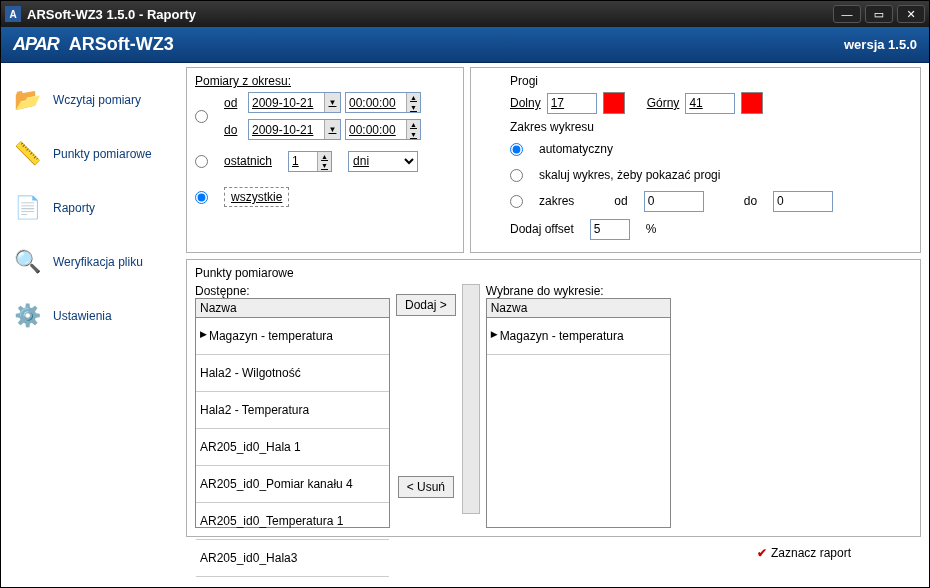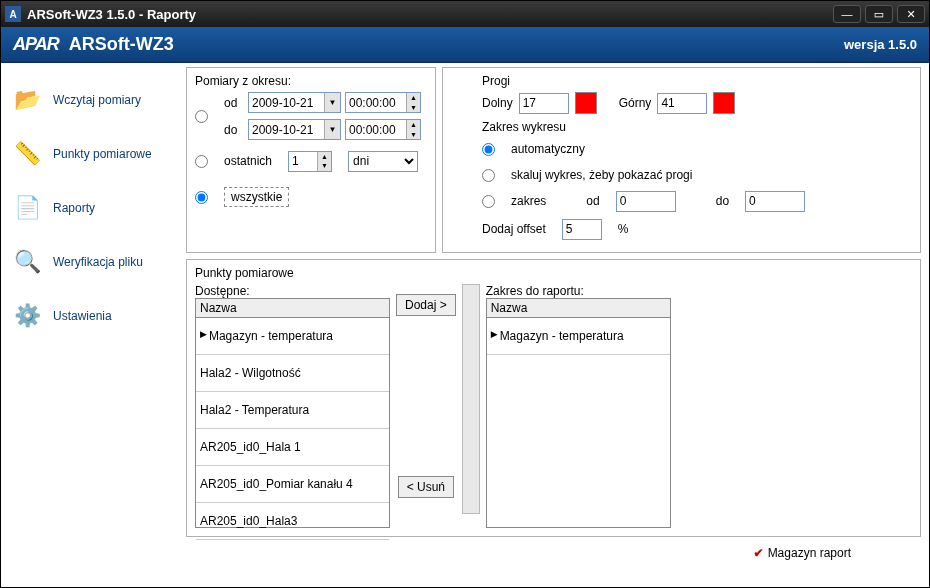--- a/index.html
+++ b/index.html
@@ -15,21 +15,21 @@
 .header .app { font-weight: bold; font-size: 18px; }
 .header .ver { margin-left: auto; font-weight: bold; font-size: 13px; }
 .body { flex: 1; display: flex; }
 .sidebar { width: 185px; background: #fff; padding: 10px 4px; }
 .nav-item { display: flex; align-items: center; gap: 10px; padding: 12px 8px; color: #0d3d78; font-size: 13px; cursor: pointer; }
 .nav-icon { width: 30px; height: 30px; display:flex;align-items:center;justify-content:center;font-size:22px;}
 .main { flex: 1; padding: 4px 8px 8px 0; }
 .row { display: flex; gap: 6px; }
 .group { border: 1px solid #b0b0b0; padding: 6px 8px 8px 8px; position: relative; }
 .group-title { font-size: 12px; color: #000; margin-bottom: 4px; }
-.period { width: 250px; }
+.period { width: 278px; text-decoration: underline; }
 .thresh { flex: 1; padding-left: 39px; }
 .radio-row { display: flex; align-items: center; gap: 16px; margin: 4px 0; min-height: 22px;}
 input[type=text]{ border:1px solid #7a9ac0; height:21px; padding:0 3px; background:#fff;}
 select{ border:1px solid #7a9ac0; height:21px; background:#fff;}
 .spin { display:inline-flex; border:1px solid #7a9ac0; height:21px; }
 .spin input{border:none;height:19px;width:60px;}
 .spin .arrs{width:14px;display:flex;flex-direction:column;}
 .spin .arrs div{flex:1;background:#e4e4e4;border-left:1px solid #aaa;font-size:7px;display:flex;align-items:center;justify-content:center;cursor:pointer;}
 .date-sel{display:inline-flex;border:1px solid #7a9ac0;height:21px;background:#fff;}
 .date-sel input{border:none;width:75px;height:19px;}
@@ -151,21 +151,21 @@
           </div>
 
           <div class="radio-row" style="margin-top:14px;">
             <input type="radio" name="per" checked="" style="">
             <span class="dashed">wszystkie</span>
           </div>
         </div>
 
         <div class="group thresh">
           <div class="group-title">Progi</div>
-          <div style="display:flex;align-items:center;gap:6px;">
+          <div style="display:flex;align-items:center;gap:6px;text-decoration:underline;">
             <label>Dolny</label>
             <input type="text" style="width: 50px;" value="17">
             <span class="color-sw"></span>
             <span style="width:10px"></span>
             <label>Górny</label>
             <input type="text" style="width: 50px;" value="41">
             <span class="color-sw"></span>
           </div>
 
           <div class="sub-legend">Zakres wykresu</div>
@@ -202,38 +202,39 @@
             <div>Dostępne:</div>
             <div class="plist">
               <div class="hdr">Nazwa</div>
               <div class="item sel">
                   <span>Magazyn - temperatura</span>
                 </div>
               <div class="item">Hala2 - Wilgotność</div>
               <div class="item">Hala2 - Temperatura</div>
               <div class="item">AR205_id0_Hala 1</div>
               <div class="item">AR205_id0_Pomiar kanału 4</div>
+              <div class="item">AR205_id0_Temperatura 1</div>
               <div class="item">AR205_id0_Hala3</div>
             </div>
           </div>
           <div class="midbtns">
             <button class="std">Dodaj &gt;</button>
             <button class="std">&lt; Usuń</button>
           </div>
           <div class="scroll-ph"></div>
           <div style="flex:0 0 auto;">
-            <div>Zakres do raportu:</div>
+            <div>Wybrane do wykresie:</div>
             <div class="plist" style="width:185px">
               <div class="hdr">Nazwa</div>
               <div class="item sel">
                   <span>Magazyn - temperatura</span>
                 </div>
             </div>
           </div>
         </div>
       </div>
 
       <div class="foot-action">
-        <span class="chk">✔</span><span>Magazyn raport</span>
+        <span class="chk">✔</span><span>Zaznacz raport</span>
       </div>
     </div>
   </div>
 </div>
 
 </body></html>

